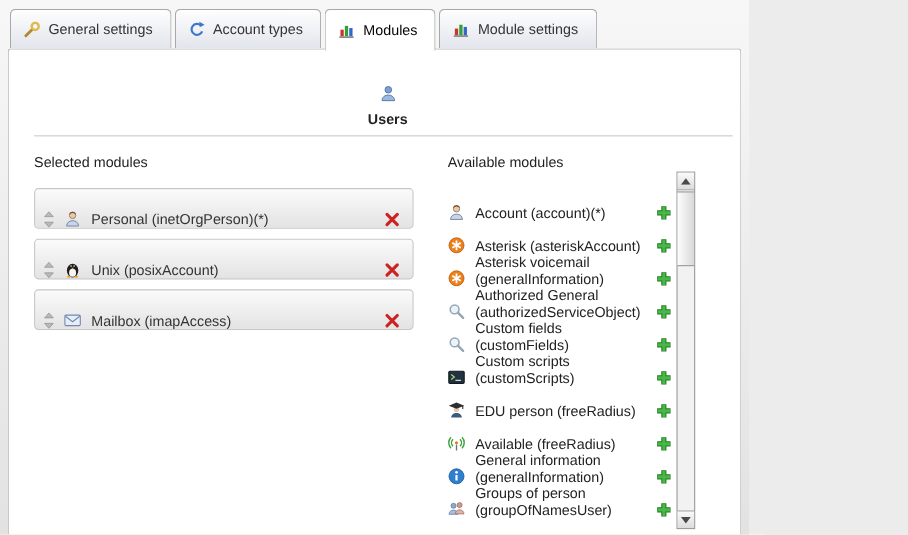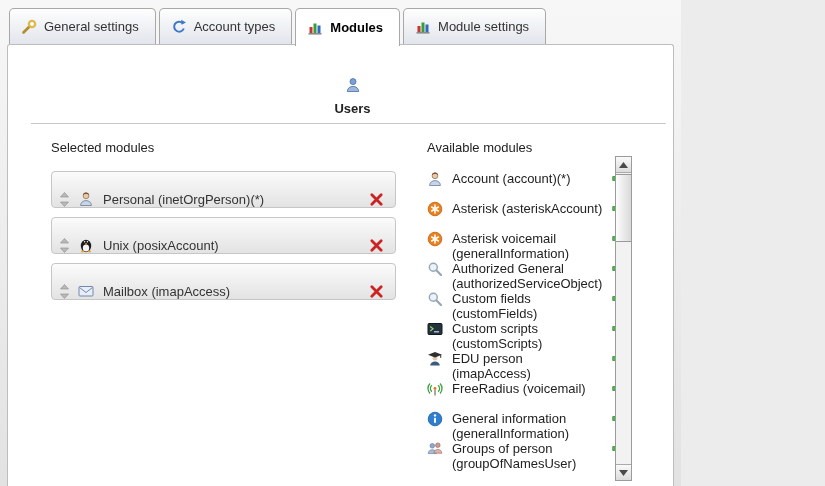--- a/index.html
+++ b/index.html
@@ -22,49 +22,49 @@
   
   .tabbar { position: absolute; top: 8px; left: 9px; display: flex; align-items: flex-start; gap: 3px; z-index: 5; }
   .tab {
     display: flex; align-items: center; gap: 7px;
     height: 36px; padding: 0 16px 0 11px;
     border: 1px solid #a8a8a8; border-bottom: none;
     border-radius: 5px 5px 0 0;
     background: linear-gradient(#fefefe, #e2e5ec);
     cursor: pointer; white-space: nowrap; color: #333;
   }
-  .tab.active { height: 38px; background: #fff; color: #000; z-index: 6; font-weight: bold; }
+  .tab.active { height: 38px; background: #fff; color: #000; z-index: 6; }
   .ticon, .hicon, .micon, .drag, .del, .add { display: inline-flex; align-items: center; justify-content: center; }
   .ticon svg, .micon svg, .hicon svg { display: block; }
 
   
   .section-header { display: flex; align-items: center; gap: 8px; font-weight: bold; padding: 32px 0 0 24px; flex-direction: column; }
   .rule { margin: 7px 7px 0 23px; border: 0; border-top: 1px solid #c9c9c9; }
 
   
-  .columns { display: flex; padding: 16px 10px 0 23px; margin-left: 20px; }
+  .columns { display: flex; padding: 16px 10px 0 23px; }
   .col-left { width: 376px; flex: none; }
   .col-right { flex: 1; padding-right: 52px; }
   .col-title { margin-bottom: 16px; color: #222; }
 
   
   .sel-box {
     width: 345px; height: 37px;
     display: flex; align-items: flex-end; gap: 9px;
     padding: 0 11px 0 8px; margin-bottom: 9px;
     border: 1px solid #c6c6c6; border-radius: 4px;
     background: linear-gradient(#fbfbfb, #e3e3e3);
     cursor: move;
   }
   .sel-box .mlabel { color: #333; }
   .sel-box .del { margin-left: auto; cursor: pointer; }
   .drag { cursor: ns-resize; }
 
   
-  .avail-row { display: flex; align-items: flex-start; gap: 9px; height: 30px; }
+  .avail-row { display: flex; align-items: flex-end; gap: 9px; height: 30px; }
   .avail-row .alabel { color: #222; }
   .avail-row .add { margin-left: auto; cursor: pointer; }
 
   
   .scrollbar {
     position: absolute; top: 111px; right: 41px; bottom: 5px; width: 17px;
     background: #f2f2f2; border: 1px solid #9b9b9b;
   }
   .sb-btn {
     position: absolute; left: 0; right: 0; height: 16px;
@@ -326,39 +326,39 @@
 
             <div class="avail-row">
               <span class="micon">
                 <svg width="16" height="16" viewBox="0 0 16 16">
                   <circle cx="8" cy="7.2" r="2.4" fill="#e7c9a9"></circle>
                   <polygon points="8,1 15,3.8 8,6.6 1,3.8" fill="#2e2e2e"></polygon>
                   <rect x="13.2" y="3.8" width="1" height="3" fill="#2e2e2e"></rect>
                   <path d="M3.2 14.6c0-2.6 2.1-4.2 4.8-4.2s4.8 1.6 4.8 4.2z" fill="#3b5a7d"></path>
                 </svg>
               </span>
-              <span class="alabel">EDU person (imapAccess)</span>
+              <span class="alabel">EDU person (freeRadius)</span>
               <span class="add">
                 <svg width="15" height="15" viewBox="0 0 16 16">
                   <path d="M8 1.5v13M1.5 8h13" stroke="#1e7a1e" stroke-width="5"></path>
                   <path d="M8 2v12M2 8h12" stroke="#47b747" stroke-width="3"></path>
                 </svg>
               </span>
             </div>
 
             <div class="avail-row">
               <span class="micon">
                 <svg width="16" height="16" viewBox="0 0 16 16">
                   <circle cx="8" cy="7.5" r="1.4" fill="#e07820"></circle>
                   <path d="M4.8 4.3a4.6 4.6 0 0 0 0 6.4M3 2.5a7.2 7.2 0 0 0 0 10" fill="none" stroke="#3da03d" stroke-width="1.3"></path>
                   <path d="M11.2 4.3a4.6 4.6 0 0 1 0 6.4M13 2.5a7.2 7.2 0 0 1 0 10" fill="none" stroke="#3da03d" stroke-width="1.3"></path>
                   <line x1="8" y1="9" x2="8" y2="14.5" stroke="#707070" stroke-width="1.2"></line>
                 </svg>
               </span>
-              <span class="alabel">FreeRadius (voicemail)</span>
+              <span class="alabel">Available (freeRadius)</span>
               <span class="add">
                 <svg width="15" height="15" viewBox="0 0 16 16">
                   <path d="M8 1.5v13M1.5 8h13" stroke="#1e7a1e" stroke-width="5"></path>
                   <path d="M8 2v12M2 8h12" stroke="#47b747" stroke-width="3"></path>
                 </svg>
               </span>
             </div>
 
             <div class="avail-row">
               <span class="micon">

